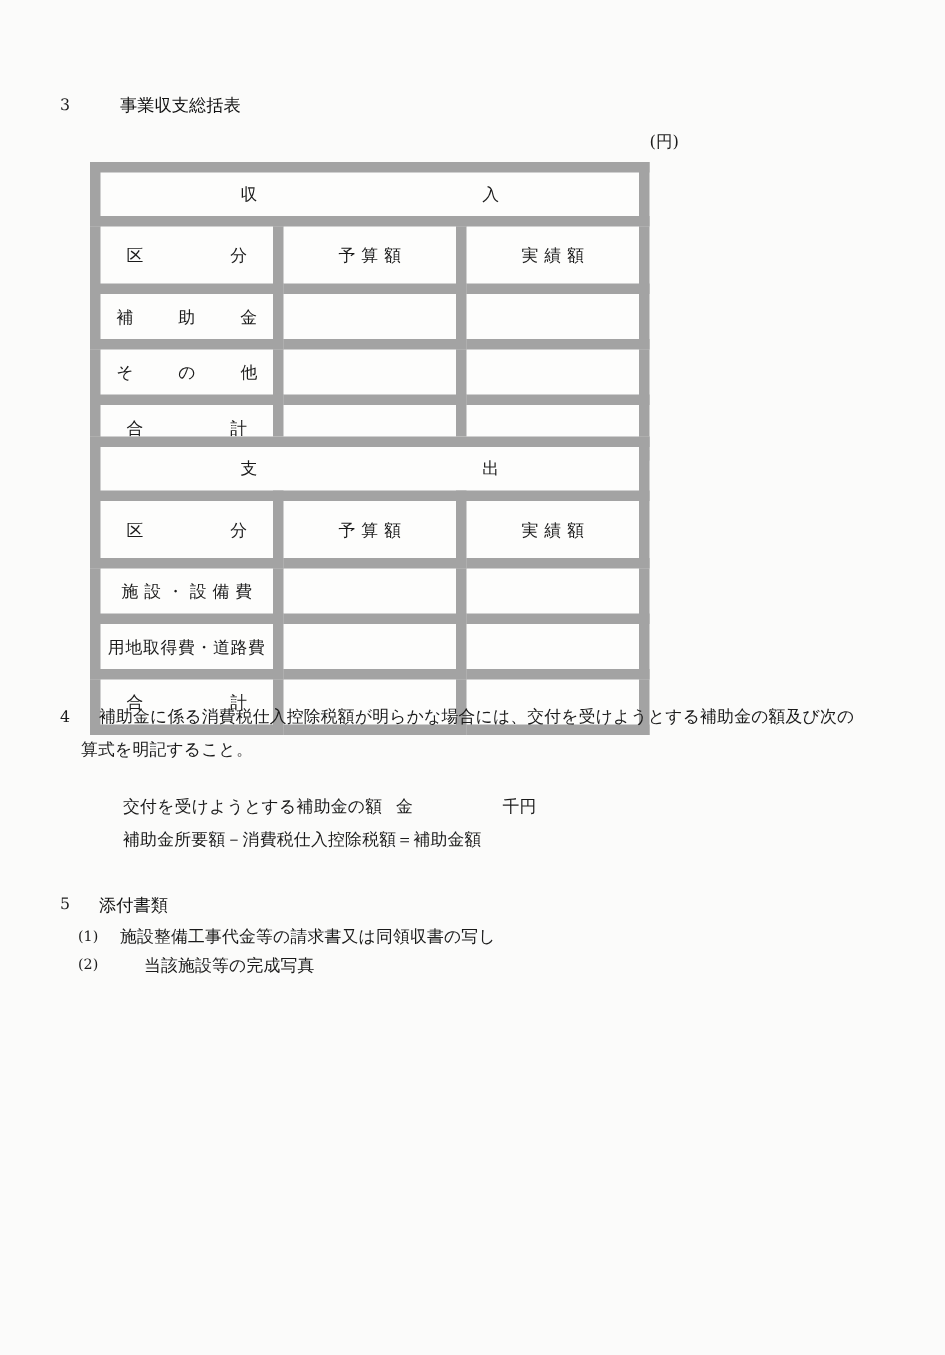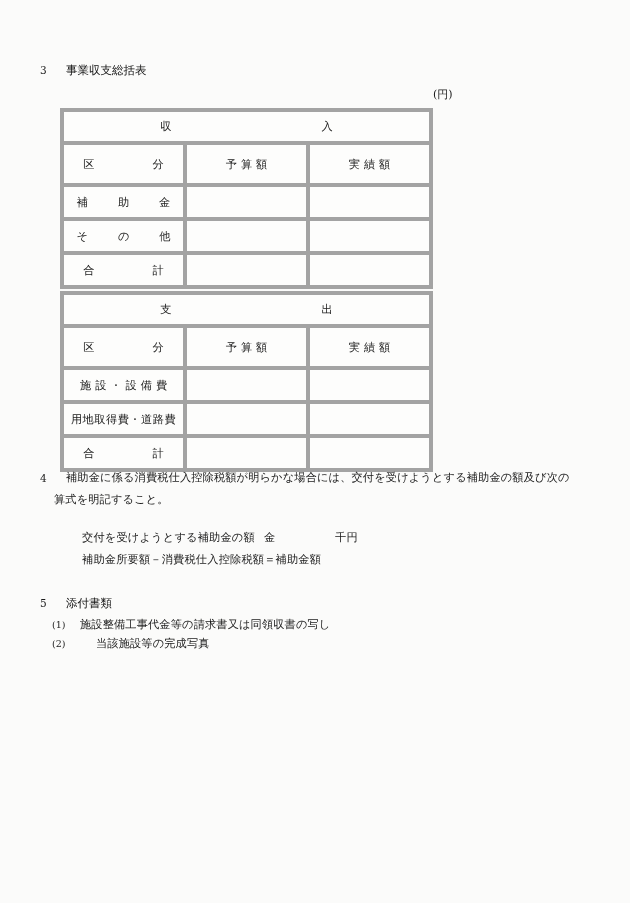--- a/index.html
+++ b/index.html
@@ -45,21 +45,21 @@
 
   
   .tbl {
     position: absolute;
     border-collapse: collapse;
     table-layout: fixed;
     border: 2px solid #111;
     background: #fdfdfc;
   }
   .tbl td {
-    border: 4px solid #a3a3a3;
+    border: 7px solid #a3a3a3;
     text-align: center;
     vertical-align: middle;
     font-size: 11.2px;
     color: #1a1a1a;
     padding: 0;
   }
   .tbl .col-div { width: 141px; }
   .tbl .col-bud { width: 116px; }
   .tbl .col-act { width: 116px; }
 
@@ -85,21 +85,21 @@
     font-size: 9.5px;
     font-family: "DejaVu Serif", "Liberation Serif", serif;
   }
 </style>
 </head>
 <body>
 
 <div class="page">
 
   <span class="abs sec-num" style="left:40px; top:64px;">3</span>
-  <span class="abs sec-title" style="left:66px; top:63px;">事業収支総括表</span>
+  <span class="abs sec-title" style="left:80px; top:63px;">事業収支総括表</span>
 
   <span class="abs unit-label" style="left:433px; top:87px;">(円)</span>
 
   <table class="tbl" style="left:60px; top:108px; width:373px;">
     <tbody>
         <tr class="row-head">
       <td colspan="3">
         <span class="spread-wide">
           <span class="g1">収</span><span>入</span>
         </span>

